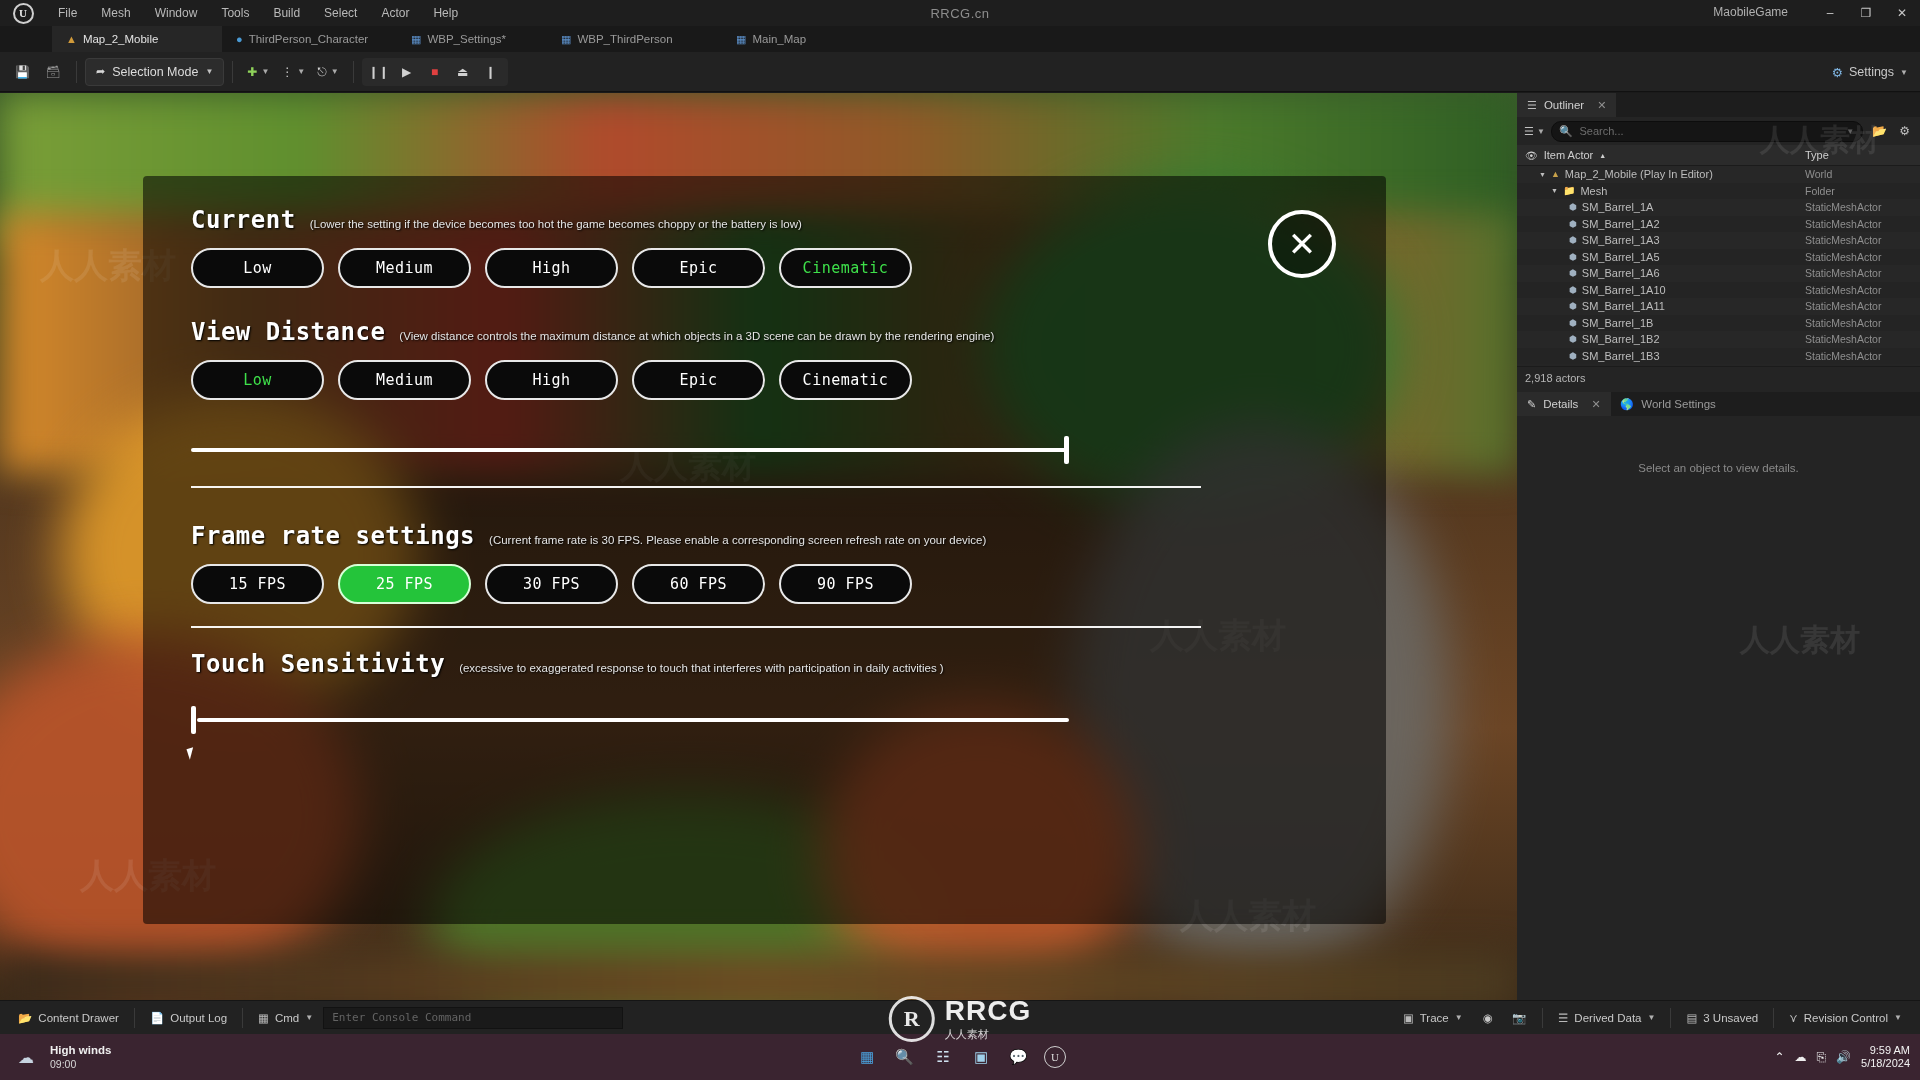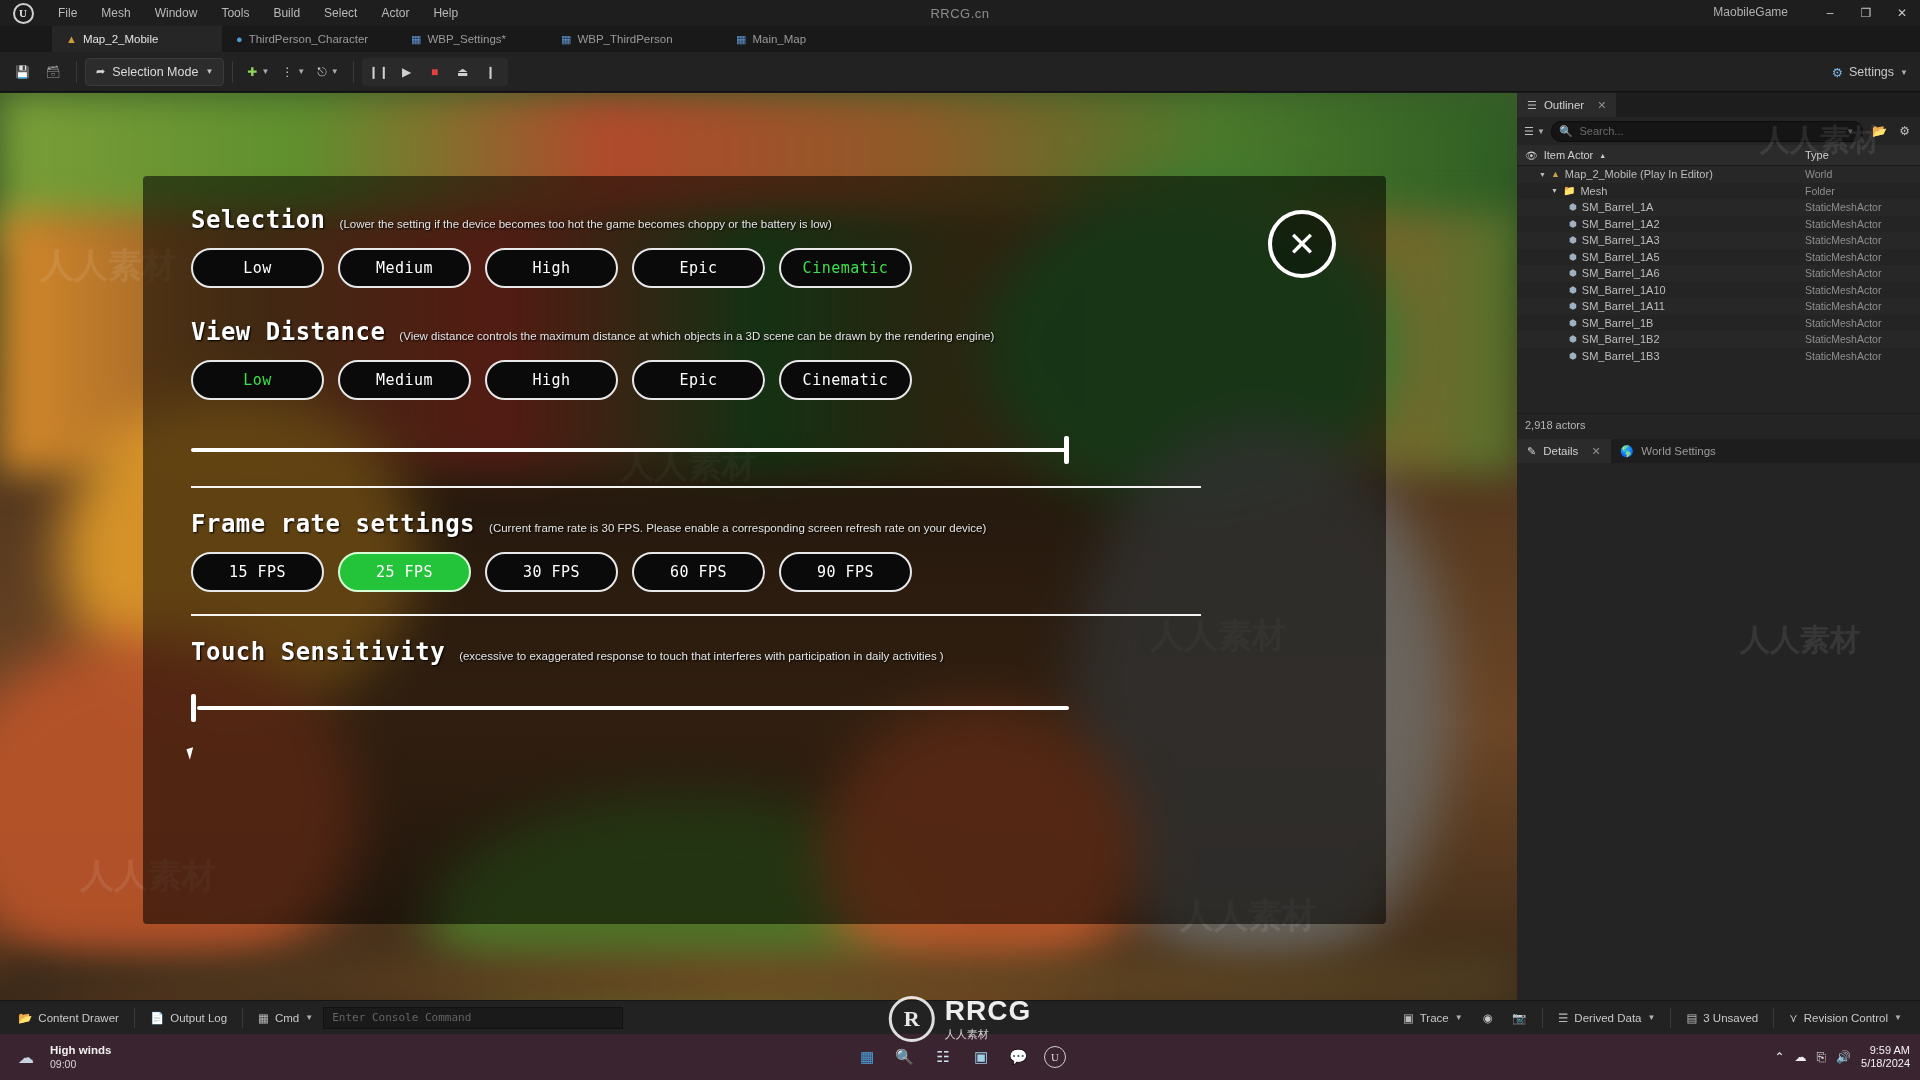--- a/index.html
+++ b/index.html
@@ -166,21 +166,21 @@
     font-size: 11px; color: #cfcfcf; border-bottom: 1px solid #1b1b1b;
   }
   .ol-head .c1 { flex: 1; padding-left: 8px; display: flex; align-items: center; gap: 6px; }
   .ol-head .c2 { width: 115px; }
   .ol-rows { height: 200px; overflow: hidden; }
   .ol-row { display: flex; align-items: center; height: 16.5px; font-size: 11px; color: #bdbdbd; }
   .ol-row:nth-child(odd) { background: #272727; }
   .ol-row .lbl { flex: 1; display: flex; align-items: center; gap: 5px; white-space: nowrap; overflow: hidden; }
   .ol-row .typ { width: 115px; color: #8f8f8f; font-size: 10.5px; white-space: nowrap; overflow: hidden; }
   .ol-footer { height: 22px; display: flex; align-items: center; padding-left: 8px;
-               font-size: 11px; color: #b5b5b5; background: #242424; border-top: 1px solid #1b1b1b; margin-top: 47px; }
+               font-size: 11px; color: #b5b5b5; background: #242424; border-top: 1px solid #1b1b1b; }
   .details-body {
     height: 470px; background: #242424; display: flex; align-items: flex-start; justify-content: center;
     padding-top: 46px;
   }
   .details-empty { font-size: 11.5px; color: #8a8a8a; }
 
   
   .statusbar {
     position: absolute; left: 0; top: 1000px; width: 1920px; height: 34px;
     background: #222222; display: flex; align-items: center; padding: 0 8px; gap: 0;
@@ -341,21 +341,21 @@
     <div class="wm" style="left:80px;top:760px;font-size:34px;">人人素材</div>
     <div class="wm" style="left:1180px;top:800px;font-size:34px;">人人素材</div>
 
   </div>
 
   <div class="settings-panel">
     <div class="close-x">✕</div>
 
     <div class="sec">
       <div class="sec-head">
-        <span class="sec-title">Selection</span>
+        <span class="sec-title">Current</span>
         <span class="sec-desc">(Lower the setting if the device becomes too hot  the game becomes choppy  or the battery is low)</span>
       </div>
       <div class="pill-row">
         <div class="pill">Low</div>
         <div class="pill">Medium</div>
         <div class="pill">High</div>
         <div class="pill">Epic</div>
         <div class="pill sel-text">Cinematic</div>
       </div>
     </div>
@@ -375,21 +375,21 @@
     </div>
 
     <div class="sec" style="margin-top:32px;">
       <div class="slider-wrap">
         <div class="slider-track" style="width:878px;"></div>
         <div class="slider-handle" style="left:873px;"></div>
       </div>
       <div class="hr-div" style="margin-top:18px;width:1010px;"></div>
     </div>
 
-    <div class="sec" style="margin-top:22px;">
+    <div class="sec" style="margin-top:34px;">
       <div class="sec-head">
         <span class="sec-title">Frame rate settings</span>
         <span class="sec-desc">(Current frame rate is 30 FPS. Please enable a corresponding screen refresh rate on your device)</span>
       </div>
       <div class="pill-row">
         <div class="pill">15 FPS</div>
         <div class="pill sel-fill">25 FPS</div>
         <div class="pill">30 FPS</div>
         <div class="pill">60 FPS</div>
         <div class="pill">90 FPS</div>
@@ -542,20 +542,23 @@
     <div class="panel-tabs" style="margin-top:4px;">
       <div class="ptab">
         <span style="color:#cfcfcf;font-size:11px;">✎</span>
         <span>Details</span>
         <span class="px">✕</span>
       </div>
       <div class="ptab inactive">
         <span style="color:#cfcfcf;font-size:11px;">🌎</span>
         <span>World Settings</span>
       </div>
+    </div>
+    <div class="details-body">
+      <div class="details-empty">Select an object to view details.</div>
     </div>
   </div>
 
   <div class="statusbar">
     <div class="sb-btn">
       <span style="color:#b8b8b8;">📂</span>
       <span>Content Drawer</span>
     </div>
     <div class="sb-sep"></div>
     <div class="sb-btn">

